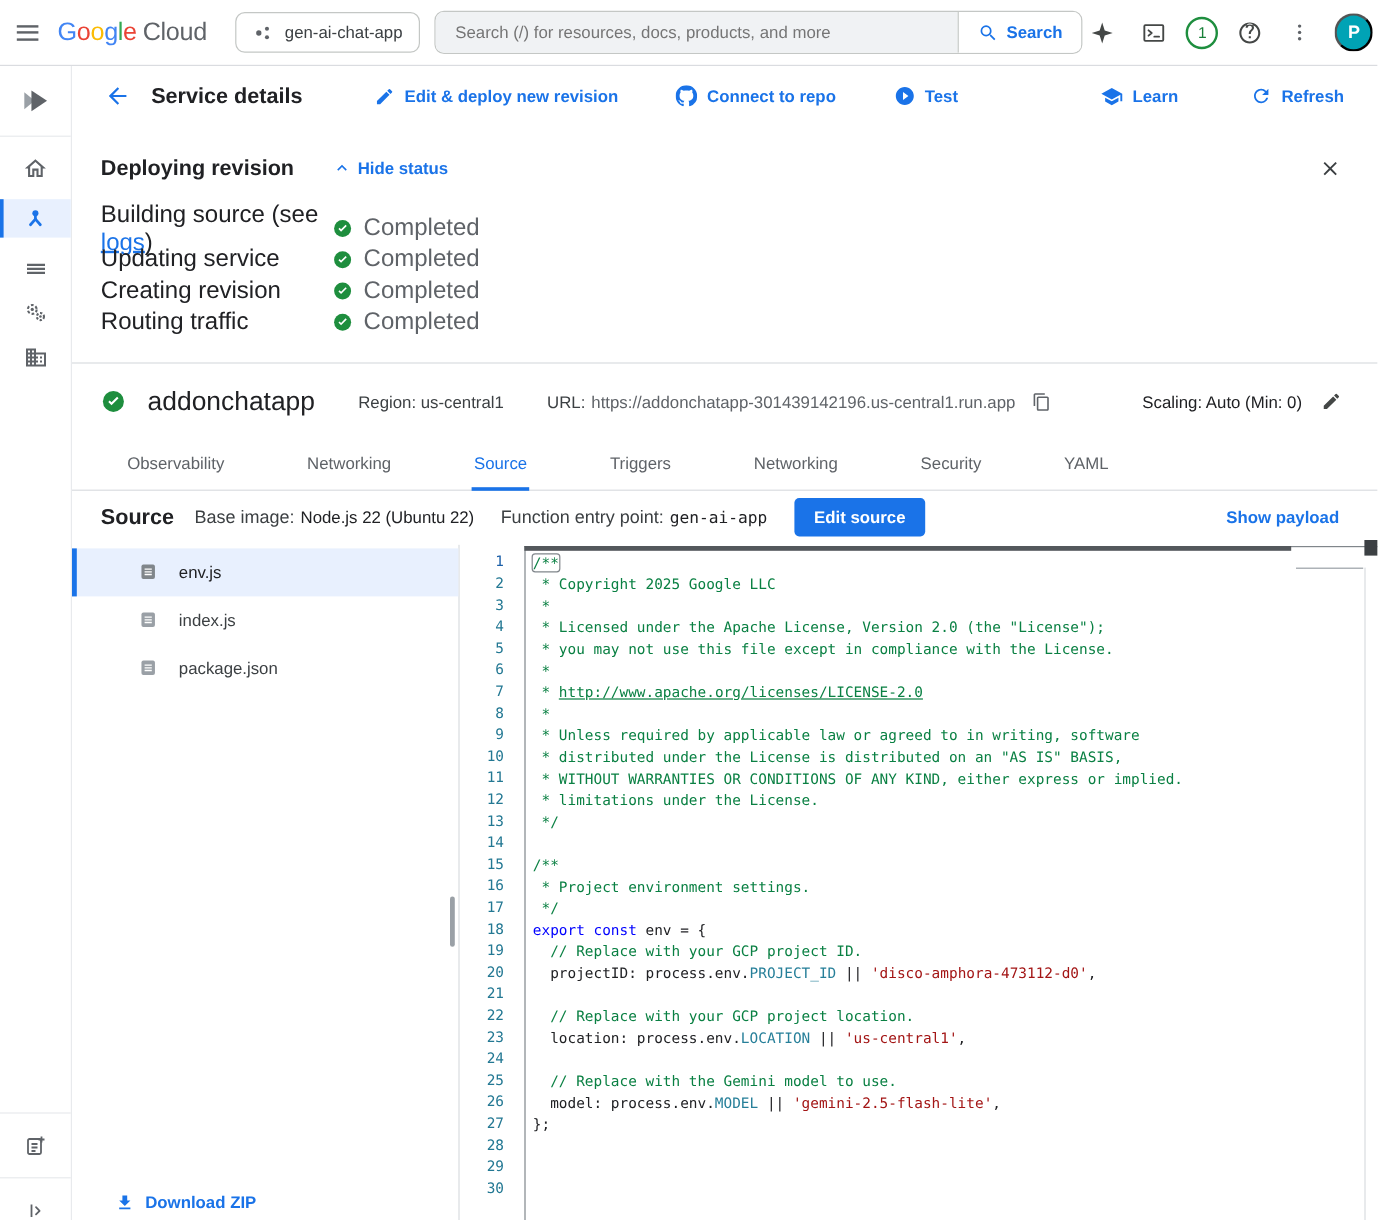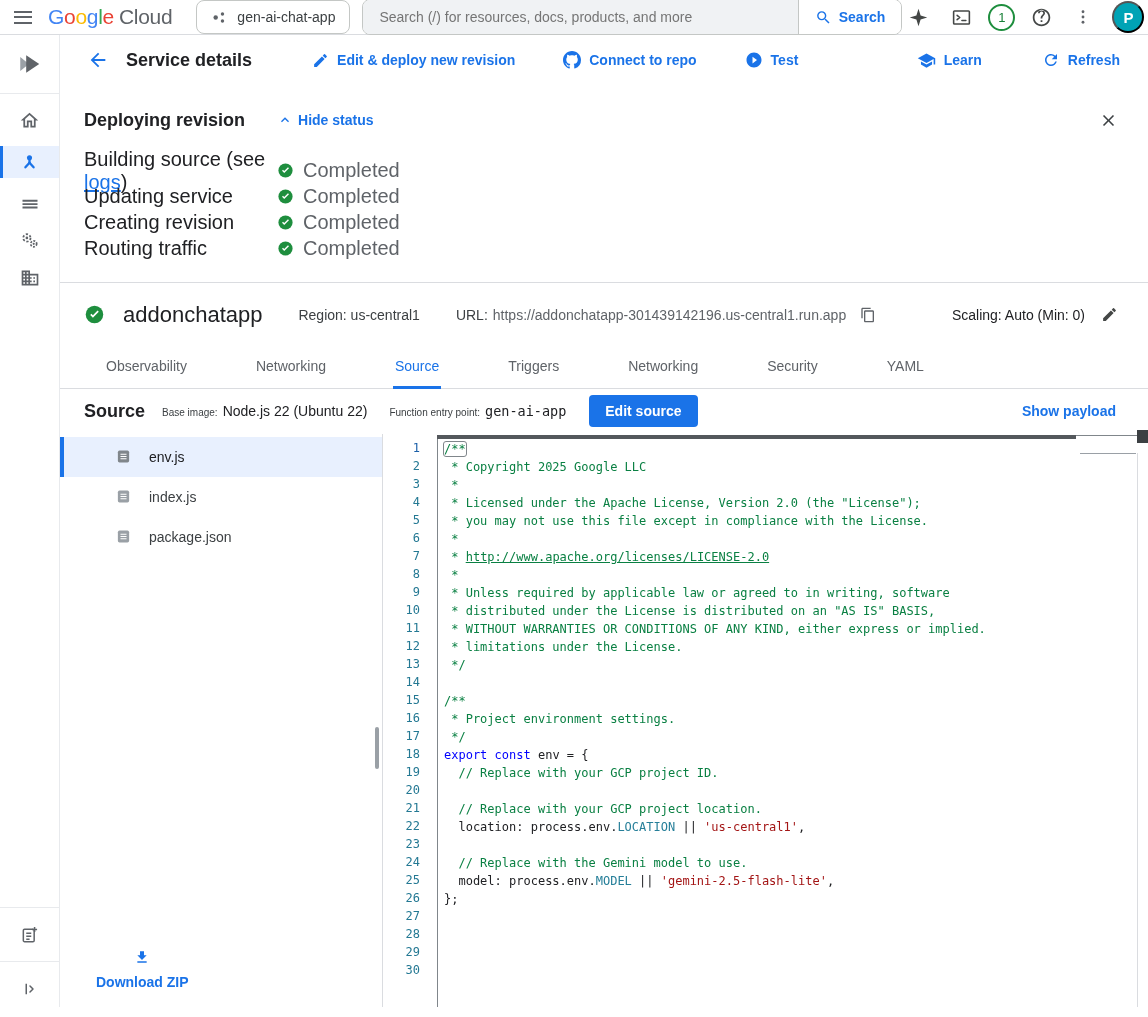--- a/index.html
+++ b/index.html
@@ -4,21 +4,21 @@
 <style>
   * { box-sizing: border-box; }
   html,body { margin:0; padding:0; }
   body {
     width:1148px; height:1017px; overflow:hidden; background:#fff;
     font-family:"Liberation Sans", sans-serif; color:#202124; position:relative;
   }
   svg { display:block; }
 
   
-  .topbar { height:35px; display:flex; align-items:center; padding:0 10px 0 8px; border-bottom:1px solid #dadce0; }
+  .topbar { height:55px; display:flex; align-items:center; padding:0 10px 0 8px; border-bottom:1px solid #dadce0; }
   .icon-btn { background:none; border:none; padding:6px; cursor:pointer; display:flex; align-items:center; justify-content:center; border-radius:50%; }
   .hamburger { width:40px; height:40px; flex-direction:column; gap:3.5px; }
   .hamburger span { display:block; width:18px; height:2px; background:#5f6368; }
   .brand { display:flex; align-items:baseline; font-size:21px; margin-left:10px; letter-spacing:-0.3px; white-space:nowrap; }
   .brand .g1{color:#4285F4}.brand .g2{color:#EA4335}.brand .g3{color:#FBBC04}.brand .g4{color:#4285F4}.brand .g5{color:#34A853}.brand .g6{color:#EA4335}
   .brand .cloud { color:#5f6368; margin-left:5px; }
   .project-btn { margin-left:24px; height:34px; display:flex; align-items:center; gap:9px; padding:0 14px; background:#fff; border:1px solid #c4c7c5; border-radius:8px; font-size:14px; color:#3c4043; cursor:pointer; white-space:nowrap; }
   .search-wrap { margin-left:12px; flex:0 0 540px; height:36px; display:flex; border:1px solid #c4c7c5; border-radius:8px; overflow:hidden; }
   .search-input { flex:1; border:none; outline:none; background:#f0f2f4; padding:0 16px; font-size:14px; color:#5f6368; font-family:"Liberation Sans",sans-serif; }
   .search-btn { display:flex; align-items:center; gap:7px; padding:0 16px; background:#fff; border:none; border-left:1px solid #c4c7c5; color:#1a73e8; font-size:14px; font-weight:700; cursor:pointer; font-family:"Liberation Sans",sans-serif; }
@@ -71,36 +71,36 @@
 
   
   .tabs { display:flex; gap:42px; padding:0 24px 0 21px; border-bottom:1px solid #dadce0; height:42px; }
   .tab { display:flex; align-items:center; font-size:14px; font-weight:400; color:#5f6368; cursor:pointer; border-bottom:3px solid transparent; padding:0 2px; margin-bottom:-1px;margin-left:23px; }
   .tab.active { color:#1a73e8; border-bottom-color:#1a73e8; }
 
   
   .source-header { height:45px; display:flex; align-items:center; padding:0 26px 0 24px; }
   .source-title { font-size:18px; color:#202124; }
   .meta-group { display:flex; align-items:baseline; gap:5px; white-space:nowrap; }
-  .meta-label { font-size:10px; color:#3c4043; }
+  .meta-label { font-size:15px; color:#3c4043; }
   .meta-value { font-size:14px; color:#202124; }
   .meta-value.mono { font-family:"DejaVu Sans Mono", monospace; font-size:13.5px; }
   .bi-group { margin-left:17px; }
   .ep-group { margin-left:22px; }
   .edit-source-btn { margin-left:23px; height:32px; padding:0 16px; background:#1a73e8; color:#fff; border:none; border-radius:4px; font-size:14px; font-weight:700; cursor:pointer; font-family:"Liberation Sans",sans-serif; }
   .show-payload { margin-left:auto; background:none; border:none; color:#1a73e8; font-size:14px; font-weight:700; cursor:pointer; font-family:"Liberation Sans",sans-serif; }
 
   
   .workspace { flex:1; display:flex; min-height:0; }
   .file-panel { width:323px; border-right:1px solid #dadce0; position:relative; padding-top:3px; }
   .file-row { height:40px; display:flex; align-items:center; gap:18px; padding-left:56px; font-size:14px; color:#3c4043; cursor:pointer; position:relative; }
   .file-row.selected { background:#e8f0fe; color:#202124; }
   .file-row.selected::before { content:""; position:absolute; left:0; top:0; bottom:0; width:4px; background:#1a73e8; }
   .panel-scroll-thumb { position:absolute; right:3px; top:293px; width:4px; height:42px; background:#9aa0a6; border-radius:2px; }
-  .download-zip { position:absolute; left:30px; bottom:16px; display:flex; align-items:center; gap:9px; background:none; border:none; color:#1a73e8; font-size:14px; font-weight:700; cursor:pointer; font-family:"Liberation Sans",sans-serif;flex-direction:column; }
+  .download-zip { position:absolute; left:30px; bottom:16px; display:flex; align-items:center; gap:9px; background:none; border:none; color:#1a73e8; font-size:14px; font-weight:700; cursor:pointer; font-family:"Liberation Sans",sans-serif; }
 
   .code-area { flex:1; display:flex; min-width:0; }
   .gutter { width:54px; padding:5px 17px 0 0; text-align:right; font-family:"DejaVu Sans Mono", monospace; font-size:12px; color:#237893; flex:0 0 54px; }
   .gutter-line { height:18px; line-height:18px; }
   .gutter-line.first { color:#1b5fa8; }
   .code-box { flex:1; margin-top:1px; border-top:1px solid #80868b; border-left:1px solid #80868b; position:relative; padding:4px 14px 0 6px; }
   .code-line { height:18px; line-height:18px; white-space:pre; font-family:"DejaVu Sans Mono", monospace; font-size:12px; }
   .tok-comment { color:#0a8043; }
   .tok-comment-link { color:#0a8043; text-decoration:underline; }
   .tok-keyword { color:#0000ff; }
@@ -509,20 +509,21 @@
               <div class="code-line"><span class="tok-comment"> * distributed under the License is distributed on an "AS IS" BASIS,</span></div>
               <div class="code-line"><span class="tok-comment"> * WITHOUT WARRANTIES OR CONDITIONS OF ANY KIND, either express or implied.</span></div>
               <div class="code-line"><span class="tok-comment"> * limitations under the License.</span></div>
               <div class="code-line"><span class="tok-comment"> */</span></div>
               <div class="code-line">&nbsp;</div>
               <div class="code-line"><span class="tok-comment">/**</span></div>
               <div class="code-line"><span class="tok-comment"> * Project environment settings.</span></div>
               <div class="code-line"><span class="tok-comment"> */</span></div>
               <div class="code-line"><span class="tok-keyword">export const</span><span class="tok-plain"> env = {</span></div>
               <div class="code-line"><span class="tok-comment">  // Replace with your GCP project ID.</span></div>
+              <div class="code-line"><span class="tok-plain">  projectID: process.env.</span><span class="tok-const">PROJECT_ID</span><span class="tok-plain"> || </span><span class="tok-string">'disco-amphora-473112-d0'</span><span class="tok-plain">,</span></div>
               <div class="code-line">&nbsp;</div>
               <div class="code-line"><span class="tok-comment">  // Replace with your GCP project location.</span></div>
               <div class="code-line"><span class="tok-plain">  location: process.env.</span><span class="tok-const">LOCATION</span><span class="tok-plain"> || </span><span class="tok-string">'us-central1'</span><span class="tok-plain">,</span></div>
               <div class="code-line">&nbsp;</div>
               <div class="code-line"><span class="tok-comment">  // Replace with the Gemini model to use.</span></div>
               <div class="code-line"><span class="tok-plain">  model: process.env.</span><span class="tok-const">MODEL</span><span class="tok-plain"> || </span><span class="tok-string">'gemini-2.5-flash-lite'</span><span class="tok-plain">,</span></div>
               <div class="code-line"><span class="tok-plain">};</span></div>
               <div class="code-line">&nbsp;</div>
             </div>
         </div>

